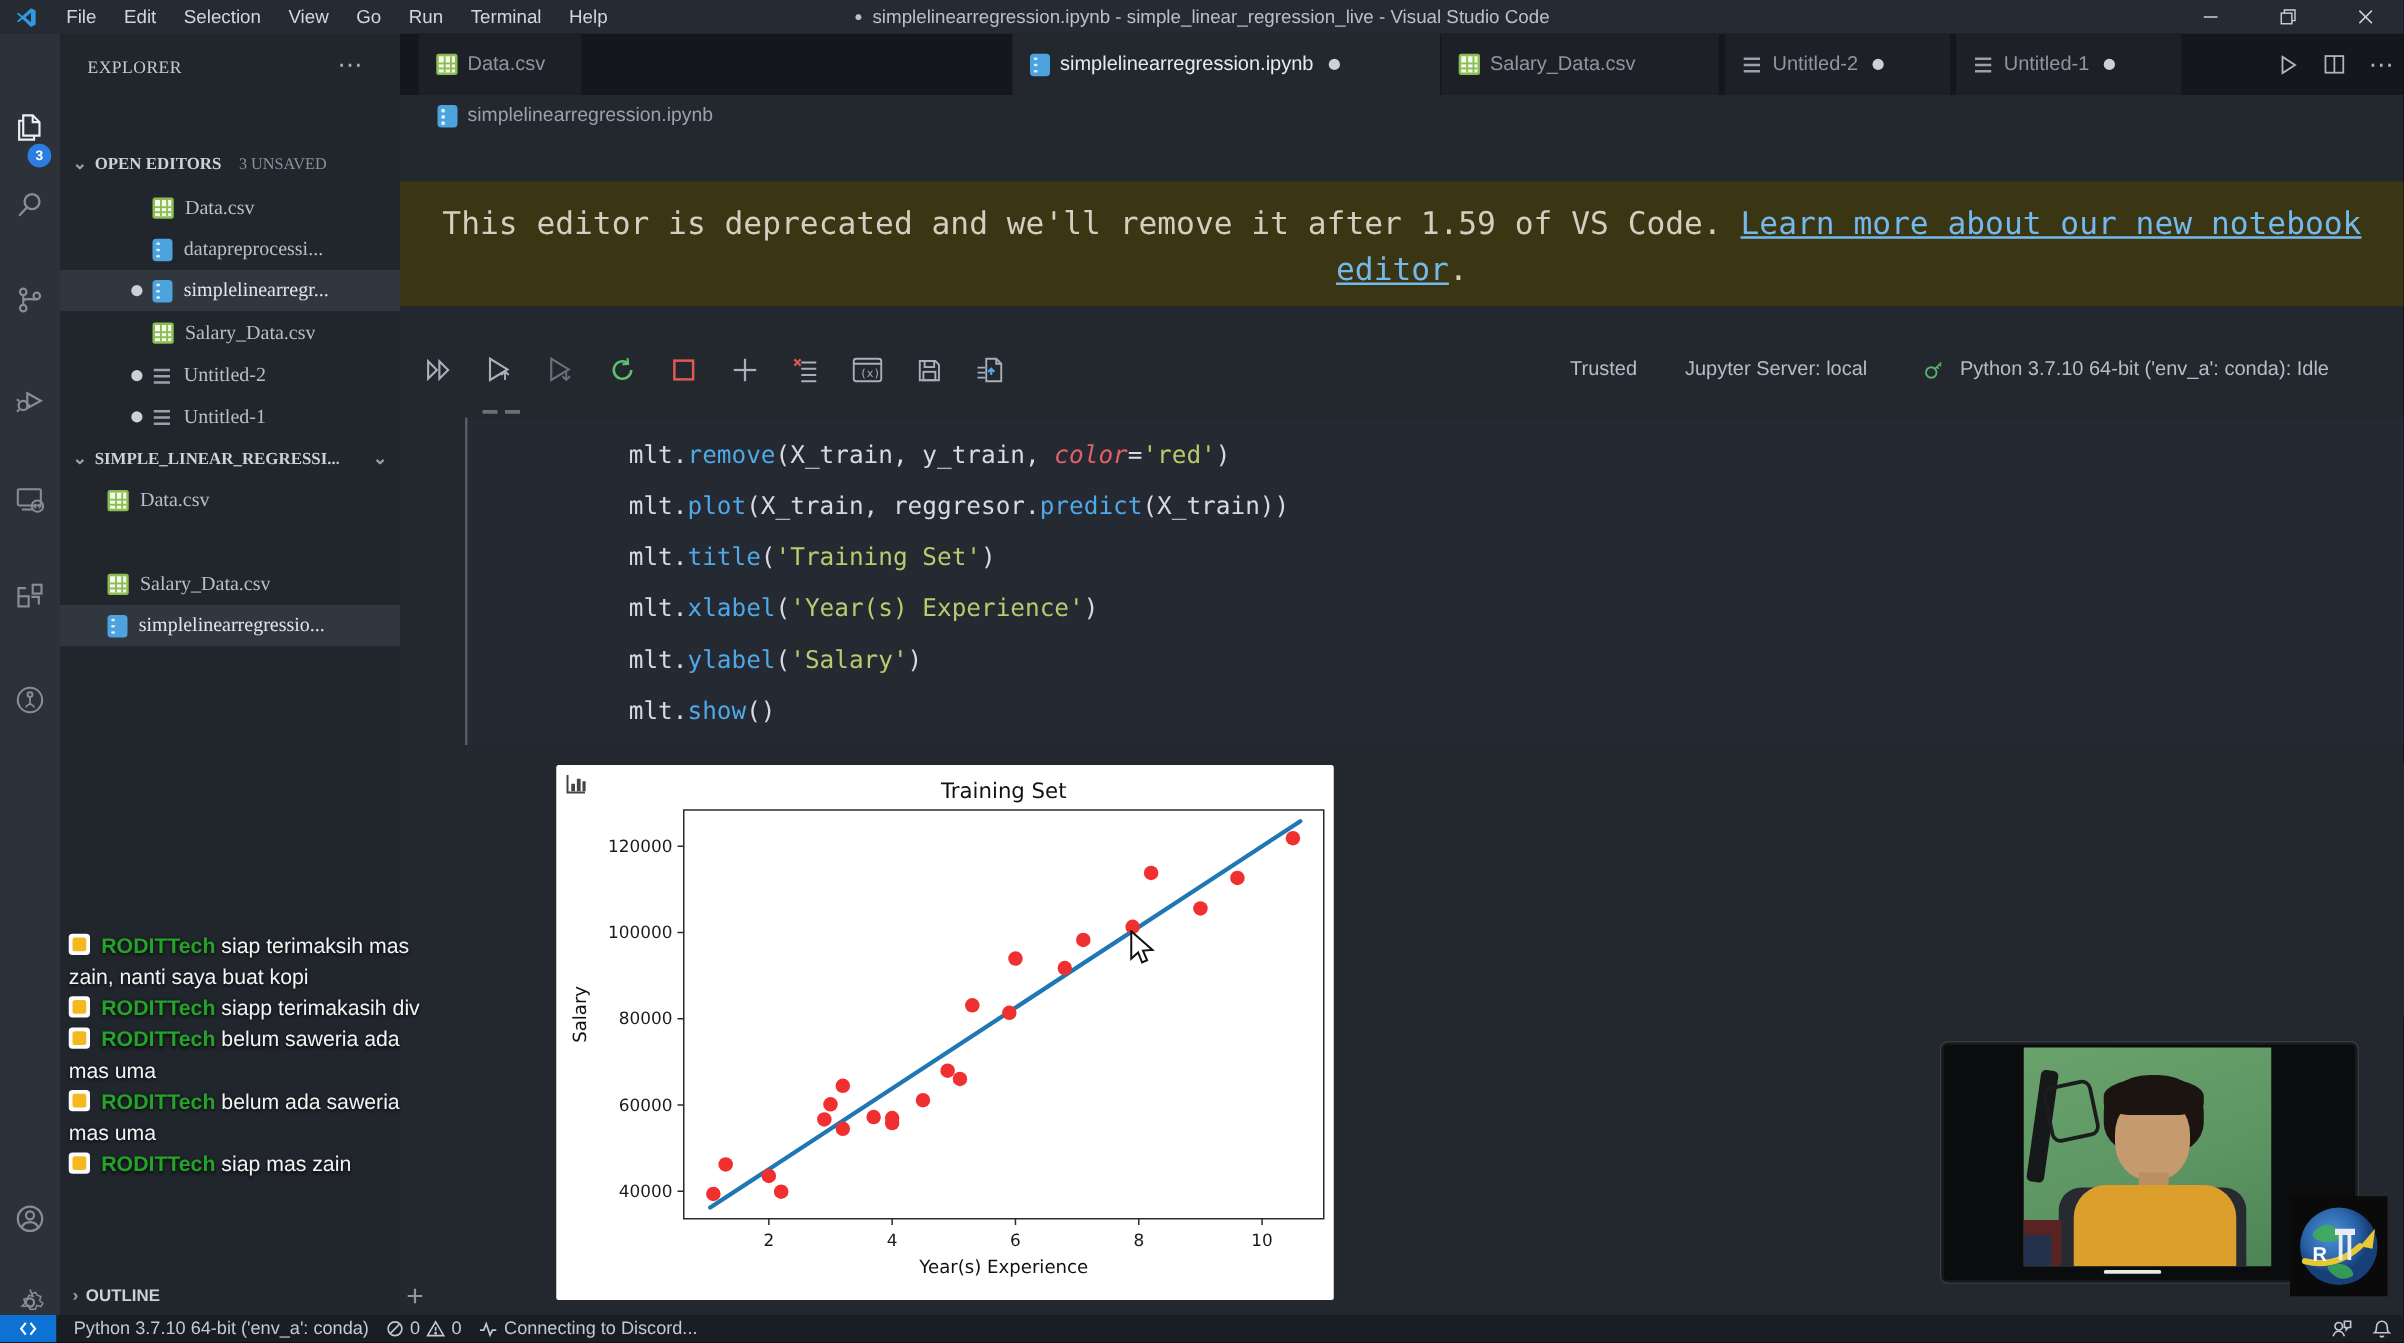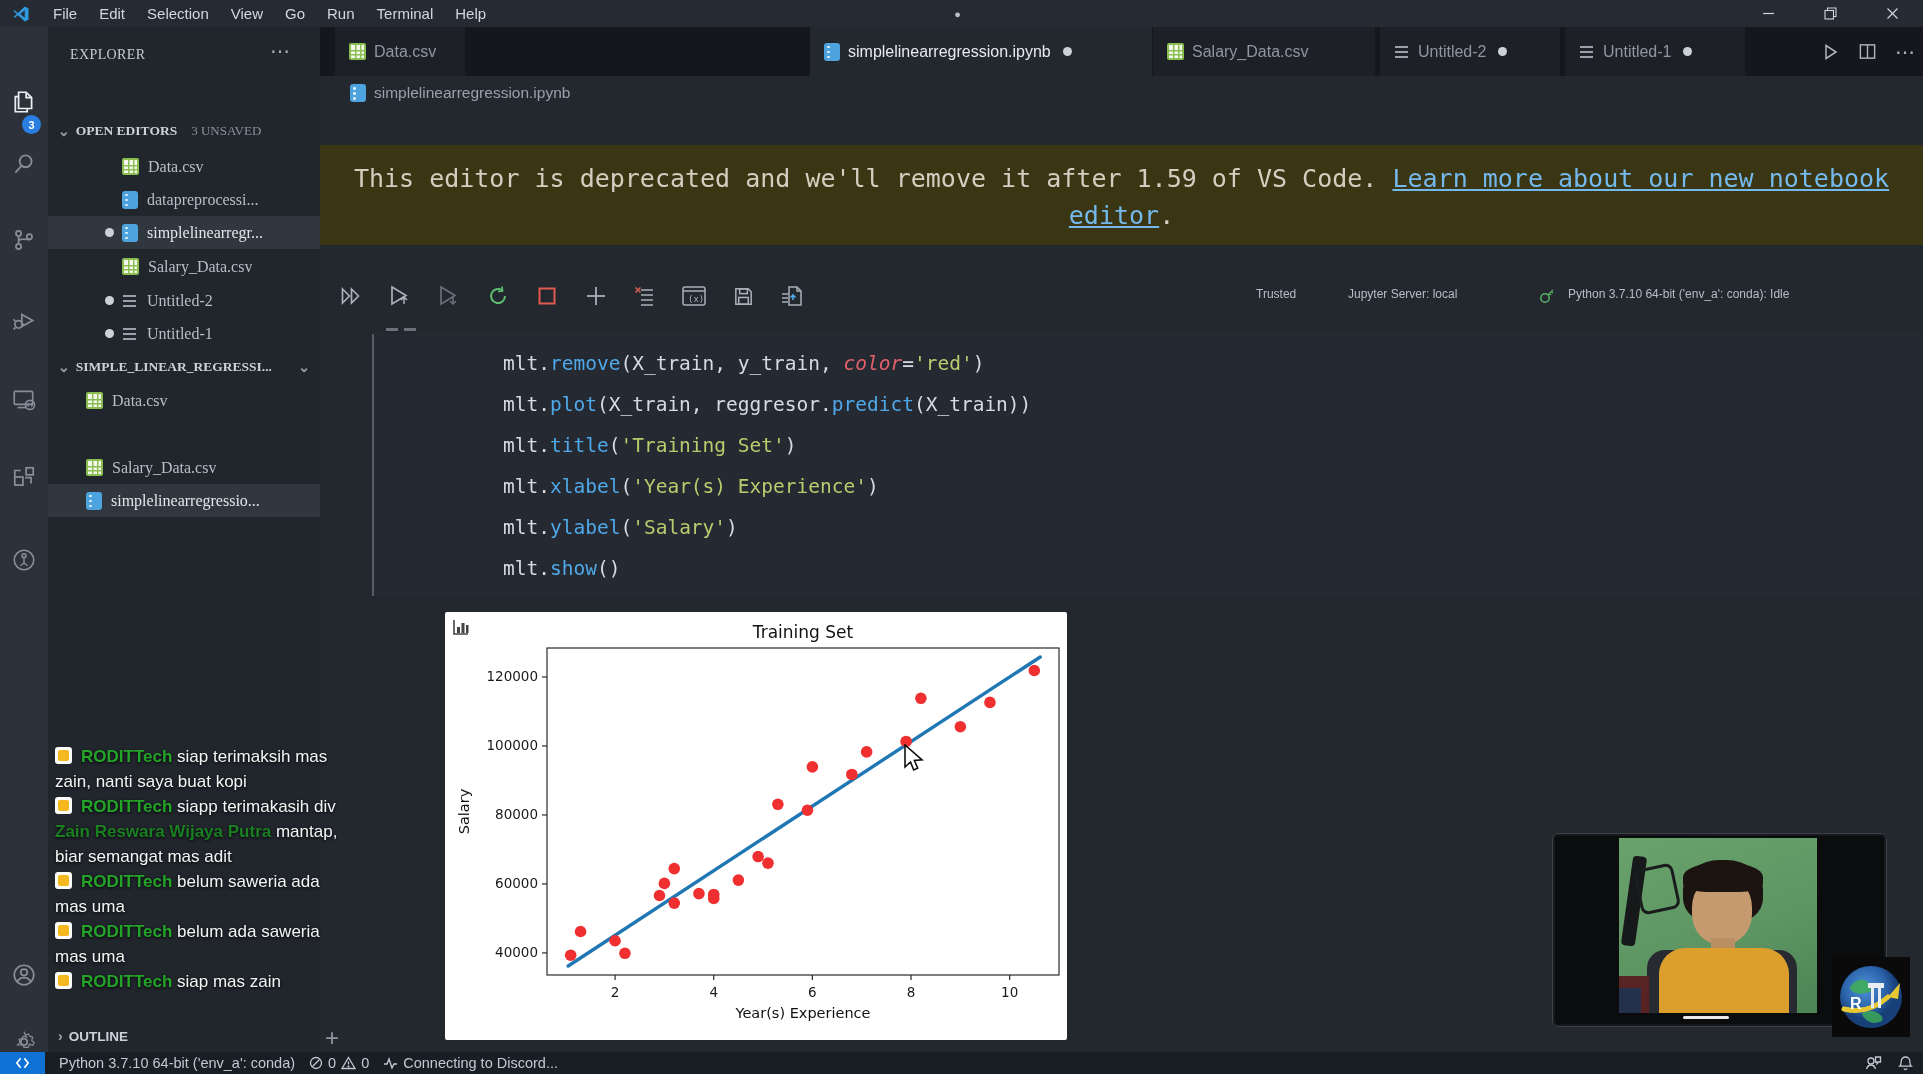--- a/index.html
+++ b/index.html
@@ -68,21 +68,21 @@
   .breadcrumb{left:320px;top:76px;width:1603px;height:34px;display:flex;align-items:center;}
   .breadcrumb .fic{margin-left:30px;margin-right:8px;}
   .breadcrumb span{font-size:15.5px;color:#9aa1ac;}
   
   .banner{left:320px;top:145px;width:1603px;height:100px;background:#3a3513;}
   .banner-in{width:1560px;margin:0 auto;padding-top:15px;text-align:center;
              font-family:"DejaVu Sans Mono",monospace;font-size:25px;line-height:37px;color:#d3cec0;}
   .banner-in a{color:#74b9ec;text-decoration:underline;cursor:pointer;}
   
   .nbt-ic{position:absolute;top:281px;width:30px;height:30px;color:#a9b0ba;display:flex;align-items:center;justify-content:center;}
-  .nbt-txt{position:absolute;top:287px;font-size:12px;color:#b7bdc7;white-space:nowrap;}
+  .nbt-txt{position:absolute;top:287px;font-size:16px;color:#b7bdc7;white-space:nowrap;}
   
   .cellline{left:372px;top:334px;width:2px;height:262px;background:#555c66;}
   .cellbg{left:374px;top:334px;width:1549px;height:262px;background:#252a32;}
   .dash{top:328px;width:12px;height:3px;background:#6a7078;}
   pre.code{left:503px;top:343px;margin:0;font-family:"DejaVu Sans Mono",monospace;font-size:19.5px;line-height:41px;color:#d6dae2;}
   .tok-f{color:#4fa8e8;}
   .tok-k{color:#e2606a;font-style:italic;}
   .tok-s{color:#b9cb6d;}
   
   .output{left:445px;top:612px;width:622px;height:428px;background:#ffffff;border-radius:2px;}
@@ -118,20 +118,21 @@
       <span>Edit</span>
       <span>Selection</span>
       <span>View</span>
       <span>Go</span>
       <span>Run</span>
       <span>Terminal</span>
       <span>Help</span>
     </div>
     <div class="wintitle">
       <span style="margin-right:8px;font-size:11px;">●</span>
+      <span>simplelinearregression.ipynb - simple_linear_regression_live - Visual Studio Code</span>
     </div>
     <div class="winctrl">
       <div>
           <svg width="13" height="13" viewBox="0 0 13 13">
             <line x1="1" y1="6.5" x2="12" y2="6.5" stroke="currentColor" stroke-width="1.2"></line>
           </svg>
         </div>
       <div>
           <svg width="13" height="13" viewBox="0 0 13 13" fill="none" stroke="currentColor" stroke-width="1.1">
             <rect x="1" y="3.5" width="8.5" height="8.5"></rect>
@@ -454,21 +455,20 @@
         <rect x="9.5" y="5" width="3" height="10" fill="#444"></rect>
         <rect x="14" y="7" width="2.5" height="8" fill="#444"></rect>
       </svg>
   </div>
 
   <div class="abs addcell">+</div>
 
   <div class="abs chat">
     <div><span class="cbadge"></span><span class="u">RODITTech</span> <span>siap terimaksih mas zain, nanti saya buat kopi</span></div>
     <div><span class="cbadge"></span><span class="u">RODITTech</span> <span>siapp terimakasih div</span></div>
-    <div><span class="u dark">Zain Reswara Wijaya Putra</span> <span>mantap, biar semangat mas adit</span></div>
     <div><span class="cbadge"></span><span class="u">RODITTech</span> <span>belum saweria ada mas uma</span></div>
     <div><span class="cbadge"></span><span class="u">RODITTech</span> <span>belum ada saweria mas uma</span></div>
     <div><span class="cbadge"></span><span class="u">RODITTech</span> <span>siap mas zain</span></div>
   </div>
 
   <div class="abs cam-frame"></div>
   <div class="abs cam-video">
 
     <div class="abs" style="left:8px;top:18px;width:14px;height:90px;background:#17181a;transform:rotate(8deg);border-radius:4px"></div>
     <div class="abs" style="left:18px;top:28px;width:34px;height:40px;border:3px solid #1b1c1e;border-radius:8px;transform:rotate(-12deg)"></div>

